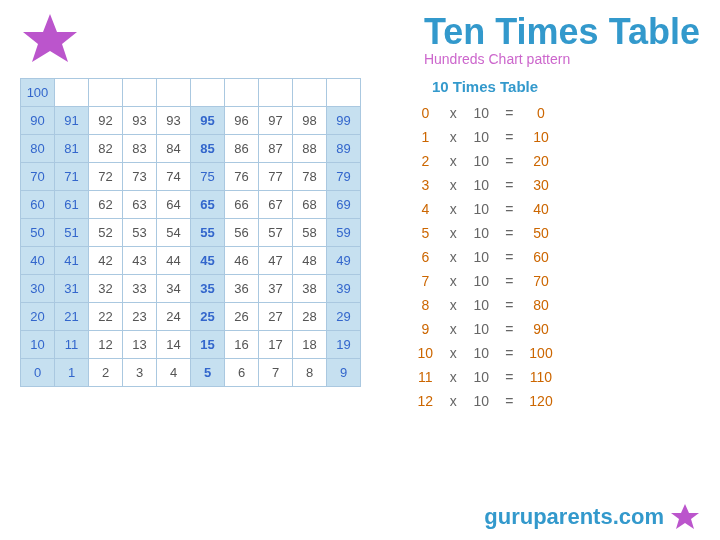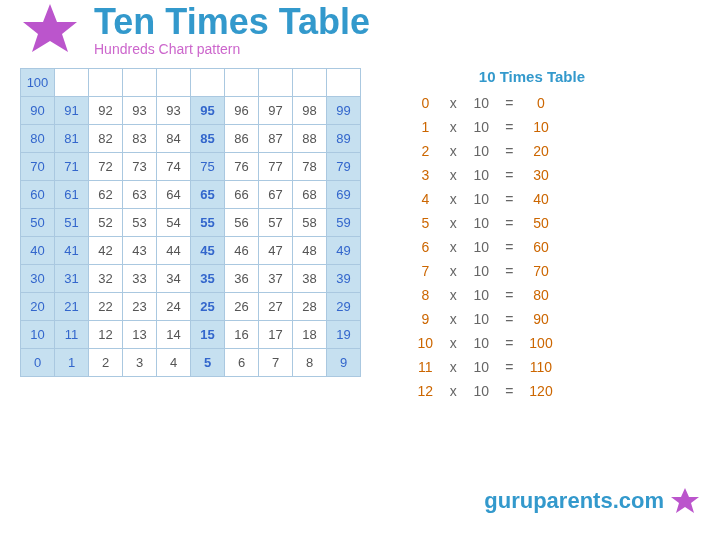--- a/index.html
+++ b/index.html
@@ -9,21 +9,22 @@
       background: #fff;
       font-family: Arial, sans-serif;
       overflow: hidden;
       position: relative;
     }
 
     
     .header {
       display: flex;
       align-items: center;
-      padding: 0 20px 8px 20px;
+      padding: 10px 20px 8px 20px;
+      justify-content: space-between;
     }
     .star-icon {
       width: 60px;
       height: 60px;
       margin-right: 14px;
       flex-shrink: 0;
     }
     .title-block {}
     .title-main {
       font-size: 36px;
@@ -66,42 +67,42 @@
 
     
     .times-panel {
       min-width: 200px;
     }
     .times-title {
       color: #3399cc;
       font-size: 15px;
       font-weight: bold;
       margin-bottom: 6px;
-      text-align: right;
+      text-align: center;
     }
     .times-table {
       border-collapse: collapse;
       font-size: 14px;
       margin: 0 auto;
     }
     .times-table td {
       padding: 2px 6px;
       text-align: center;
       min-width: 28px;
       height: 24px;
     }
     .t-num { color: #cc6600; }
     .t-op { color: #666; }
     .t-eq { color: #666; }
     .t-res { color: #cc6600; }
 
     
     .footer {
       position: absolute;
-      bottom: 24px;
+      bottom: 8px;
       right: 20px;
       font-size: 22px;
       font-weight: bold;
       color: #3399cc;
       display: flex;
       align-items: center;
       gap: 6px;
     }
     .footer-star {
       width: 30px;

